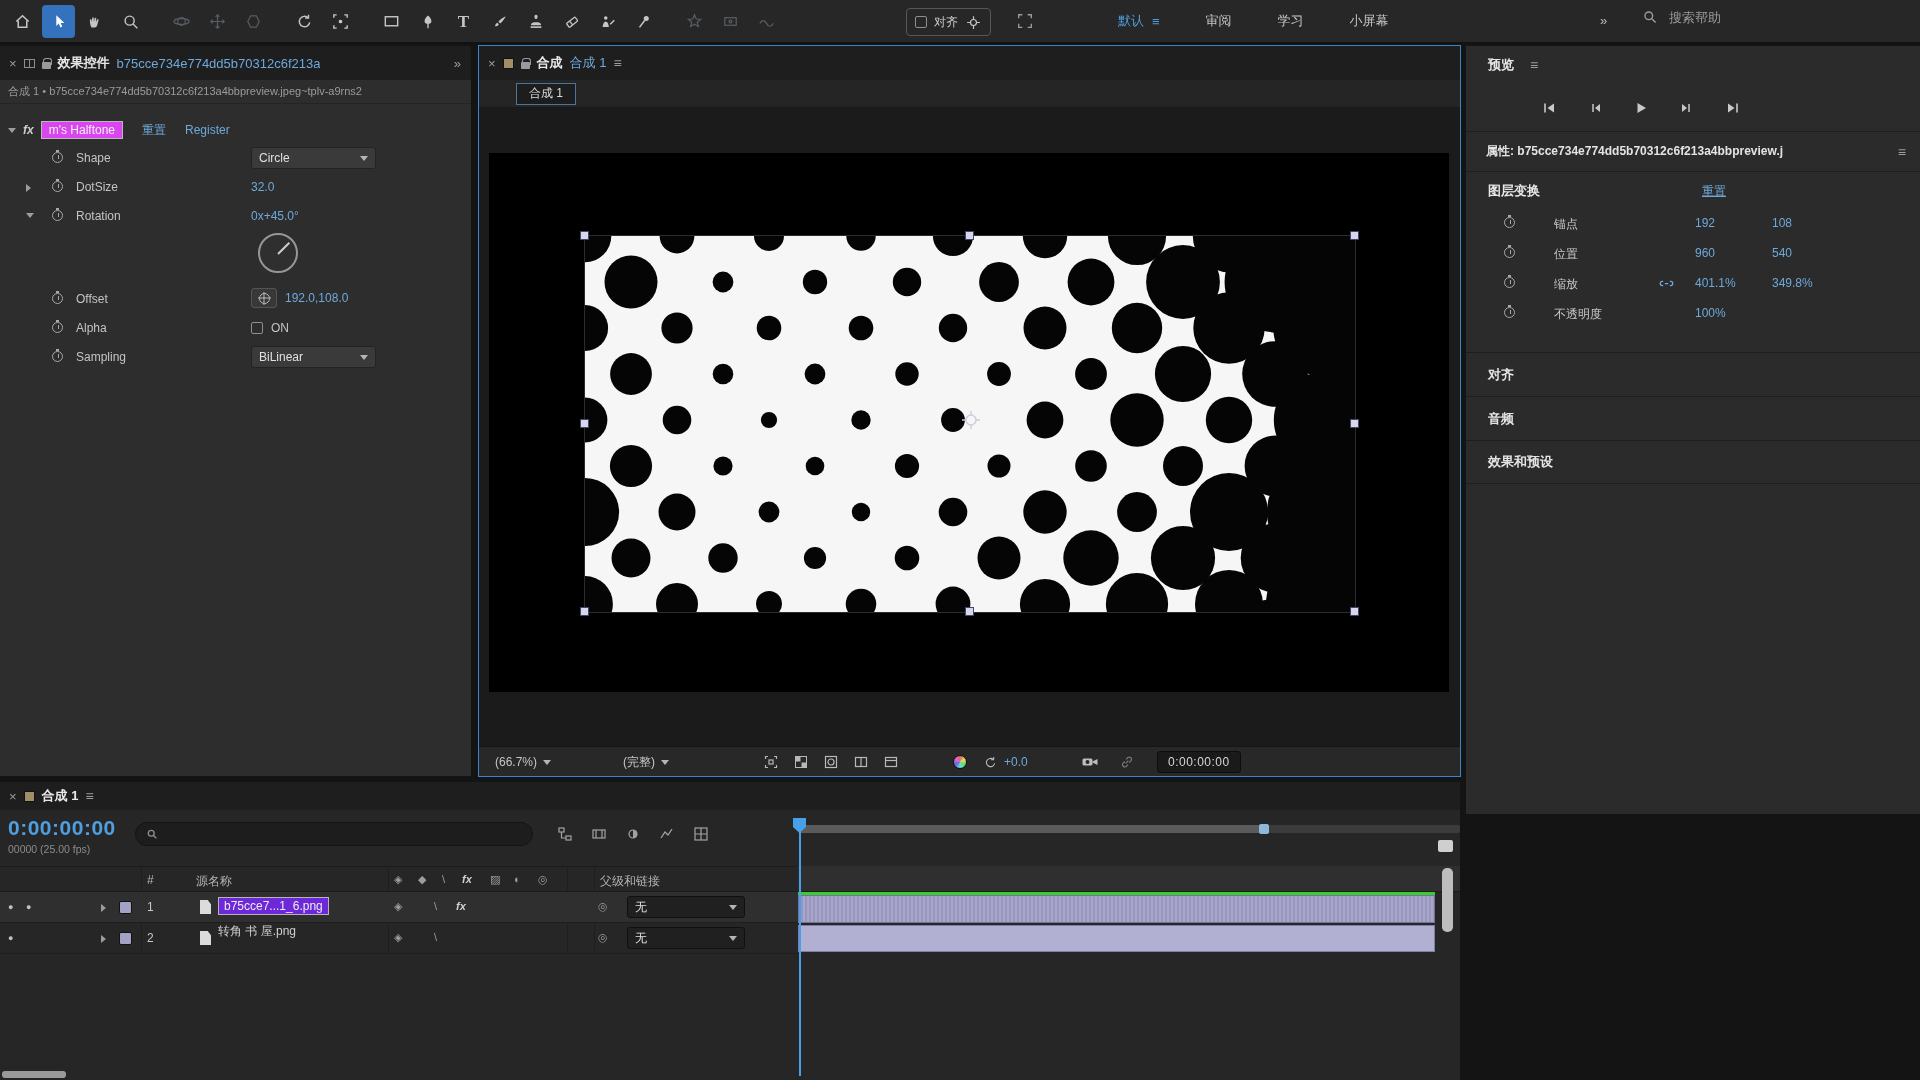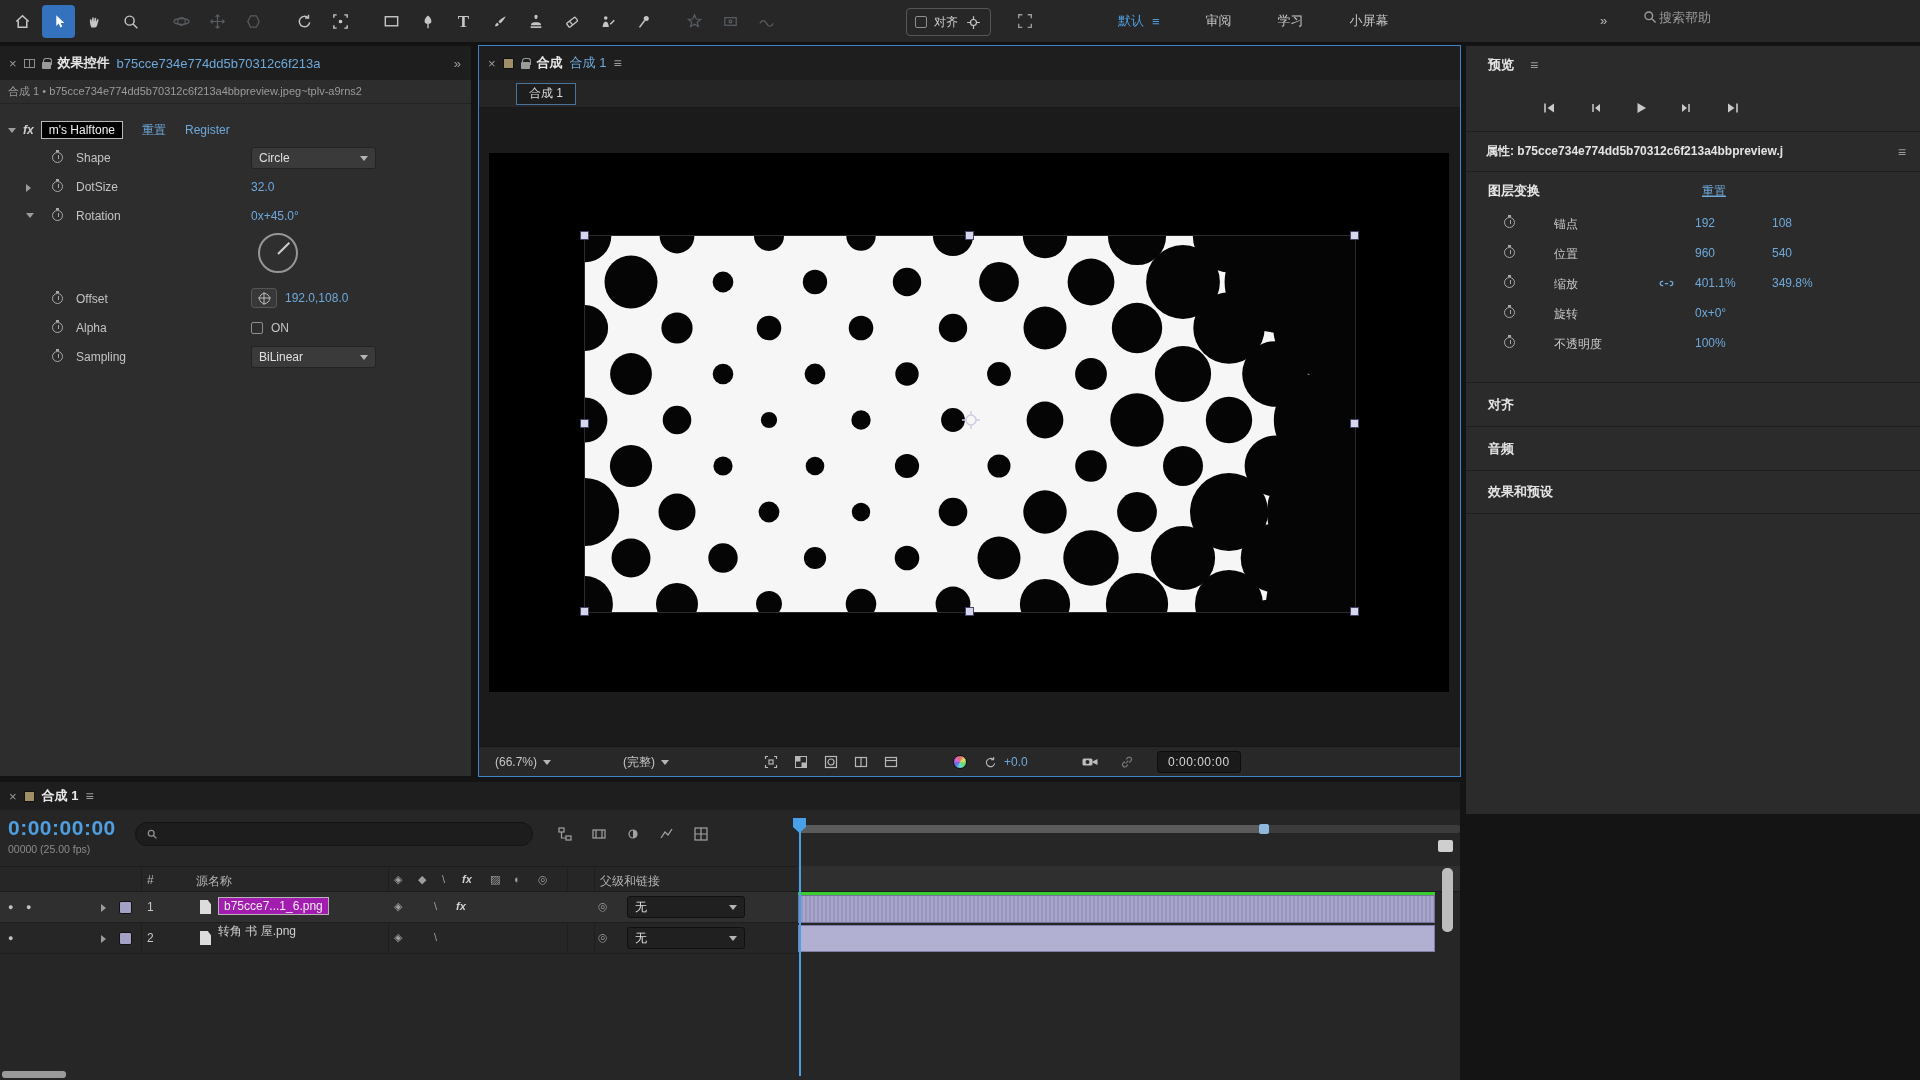--- a/index.html
+++ b/index.html
@@ -19,21 +19,21 @@
 .tbtn.active{background:#3472bd}
 .tsep{width:12px}
 .ttool-T{font-family:"Liberation Serif",serif;font-weight:bold;font-size:17px;color:#c6c6c6}
 .snapbox{position:absolute;left:906px;top:8px;height:28px;border:1px solid #575757;border-radius:4px;display:flex;align-items:center;gap:7px;padding:0 8px;color:#cfcfcf}
 .cbox{display:inline-block;width:12px;height:12px;border:1px solid #8f8f8f;border-radius:2px;background:transparent}
 .snapframe{position:absolute;left:1016px;top:12px}
 .workspaces{position:absolute;left:1118px;top:0;height:42px;display:flex;align-items:center;gap:46px;font-size:13px}
 .ws{color:#c6c6c6;display:flex;gap:8px;align-items:center}
 .ws.active{color:#4f9ddd}
 .ws-overflow{position:absolute;left:1600px;top:13px;color:#bdbdbd;font-size:13px;letter-spacing:2px}
-.helpsearch{position:absolute;left:1642px;top:9px;display:flex;align-items:center;}
+.helpsearch{position:absolute;left:1642px;top:9px;display:flex;align-items:center;gap:10px}
 .helpsearch input{width:220px;font-size:13px}
 .helpsearch input::placeholder{color:#9a9a9a;opacity:1}
 
 
 .panel{position:absolute;background:#2b2b2b}
 .tabbar{height:34px;background:#1e1e1e;display:flex;align-items:center;gap:7px;padding:0 9px;font-size:13px}
 .closex{color:#9c9c9c;font-size:13px}
 .ptitle{font-weight:bold;color:#e8e8e8}
 .pdoc{color:#6ea9db;max-width:235px;overflow:hidden;white-space:nowrap}
 .menu-ic{color:#9c9c9c;font-size:14px}
@@ -51,21 +51,21 @@
 .sw::before{content:"";position:absolute;left:3px;top:-3px;width:3px;height:2px;background:#a8a8a8}
 .sw::after{content:"";position:absolute;left:4.5px;top:1.5px;width:1.3px;height:4px;background:#a8a8a8}
 .dd{min-width:125px;height:22px;background:#3a3a3a;border:1px solid #232323;border-radius:3px;display:inline-flex;align-items:center;justify-content:space-between;padding:0 7px;color:#e0e0e0;gap:8px}
 .dd.dark{background:#202020;border-color:#101010}
 
 
 .fx-panel{left:0;top:46px;width:471px;height:730px;background:#2d2d2d}
 .srcline{height:24px;display:flex;align-items:center;padding:0 8px;font-size:11px;color:#9b9b9b;border-bottom:1px solid #242424;white-space:nowrap;overflow:hidden}
 .fxhead{height:28px;margin-top:12px;display:flex;align-items:center;gap:7px;padding:0 8px}
 .fxbadge{font-style:italic;font-weight:bold;color:#cfcfcf}
-.fxname{border:1px solid #b9b9b9;background:#000000;color:#f2f2f2;padding:1px 7px}
+.fxname{border:1px solid #b9b9b9;background:#d946ef;color:#f2f2f2;padding:1px 7px}
 .fxlink{color:#6ea9db;margin-left:12px}
 .fxrow{height:29px;position:relative}
 .fxrow .tri-r,.fxrow .tri-d{position:absolute;left:26px;top:11px}
 .fxrow .sw{position:absolute;left:52px;top:8px}
 .fxrow .plabel{position:absolute;left:76px;top:7px;color:#c4c4c4}
 .fxrow .pval{position:absolute;left:251px;top:3px;display:flex;align-items:center;gap:8px}
 .fxrow .pval.txt{top:7px}
 .dialrow{height:54px;position:relative}
 .dial{position:absolute;left:258px;top:2px;width:40px;height:40px;border:2px solid #969696;border-radius:50%;background:#2f2f2f}
 .dial::after{content:"";position:absolute;left:50%;top:50%;width:16px;height:2px;background:#cdcdcd;transform-origin:0 50%;transform:rotate(-45deg)}
@@ -121,21 +121,21 @@
 .tl-icons{position:absolute;left:557px;top:16px;display:flex;gap:18px;align-items:center}
 .tl-header{position:absolute;left:0;top:56px;width:798px;height:26px;border-top:1px solid #1c1c1c;border-bottom:1px solid #1c1c1c;color:#b5b5b5}
 .tl-header span{position:absolute;top:6px}
 .tl-row{position:absolute;left:0;width:798px;height:31px;border-bottom:1px solid #1e1e1e}
 .tl-row .avdot{position:absolute;top:10px;font-size:9px;color:#c2c2c2}
 .tl-row .tri-r{position:absolute;left:101px;top:12px}
 .swatch{position:absolute;left:119px;top:9px;width:13px;height:13px;background:#a3a1c6;border:1px solid #121212;border-radius:2px}
 .lnum{position:absolute;left:147px;top:8px;color:#c9c9c9}
 .fileic{position:absolute;left:200px;top:8px;width:11px;height:14px;background:#dcdcdc;clip-path:polygon(0 0,70% 0,100% 30%,100% 100%,0 100%)}
 .lname{position:absolute;left:218px;top:0;color:#cfcfcf;white-space:nowrap}
-.lname.sel{top:5px;border:1px solid #b5b5b5;padding:1px 5px;color:#ededed;background:#a21caf}
+.lname.sel{top:5px;border:1px solid #b5b5b5;padding:1px 5px;color:#ededed;background:#6d28d9}
 .swic{position:absolute;top:8px;color:#9d9d9d;font-size:11px}
 .swic.fxs{font-style:italic;font-weight:bold;color:#d0d0d0}
 .vline{position:absolute;width:1px;background:#1e1e1e}
 .tracks{position:absolute;left:798px;top:0;width:662px;bottom:0}
 .wa-groove{position:absolute;left:0;top:15px;width:662px;height:8px;background:#3c3c3c;border-radius:2px}
 .wa-bar{position:absolute;left:0;top:15px;width:468px;height:8px;background:#5b5b5b;border-radius:2px}
 .wa-handle{position:absolute;left:461px;top:14px;width:10px;height:10px;background:#8fb8dd;border-radius:2px}
 .ruler{position:absolute;left:0;top:28px;width:662px;height:28px;background:#2c2c2c;border-bottom:1px solid #191919;
   background-image:repeating-linear-gradient(90deg,#5a5a5a 0 1px,transparent 1px 141px),repeating-linear-gradient(90deg,#434343 0 1px,transparent 1px 28.2px);
   background-size:100% 12px,100% 6px;background-position:left bottom,left bottom;background-repeat:no-repeat, no-repeat}
@@ -689,25 +689,20 @@
       <span class="sw"></span>
       <span class="plabel">缩放</span>
       <svg class="linkic" width="15" height="13" viewBox="0 0 18 14" fill="none" stroke="#6ea9db" stroke-width="1.5">
           <path d="M7 7h4M5 4.5H4a2.5 2.5 0 0 0 0 5h1M13 4.5h1a2.5 2.5 0 0 1 0 5h-1"></path>
         </svg>
       <span class="v1 bluev">401.1%</span>
       <span class="v2 bluev">349.8%</span>
     </div>
     <div class="prow">
       <span class="sw"></span>
-      <span class="plabel">旋转</span>
-      <span class="v1 bluev">0x+0°</span>
-    </div>
-    <div class="prow">
-      <span class="sw"></span>
       <span class="plabel">不透明度</span>
       <span class="v1 bluev">100%</span>
     </div>
 
     <div class="rp-sections">
       <div class="rp-section">
           <span>对齐</span>
         </div>
       <div class="rp-section">
           <span>音频</span>

